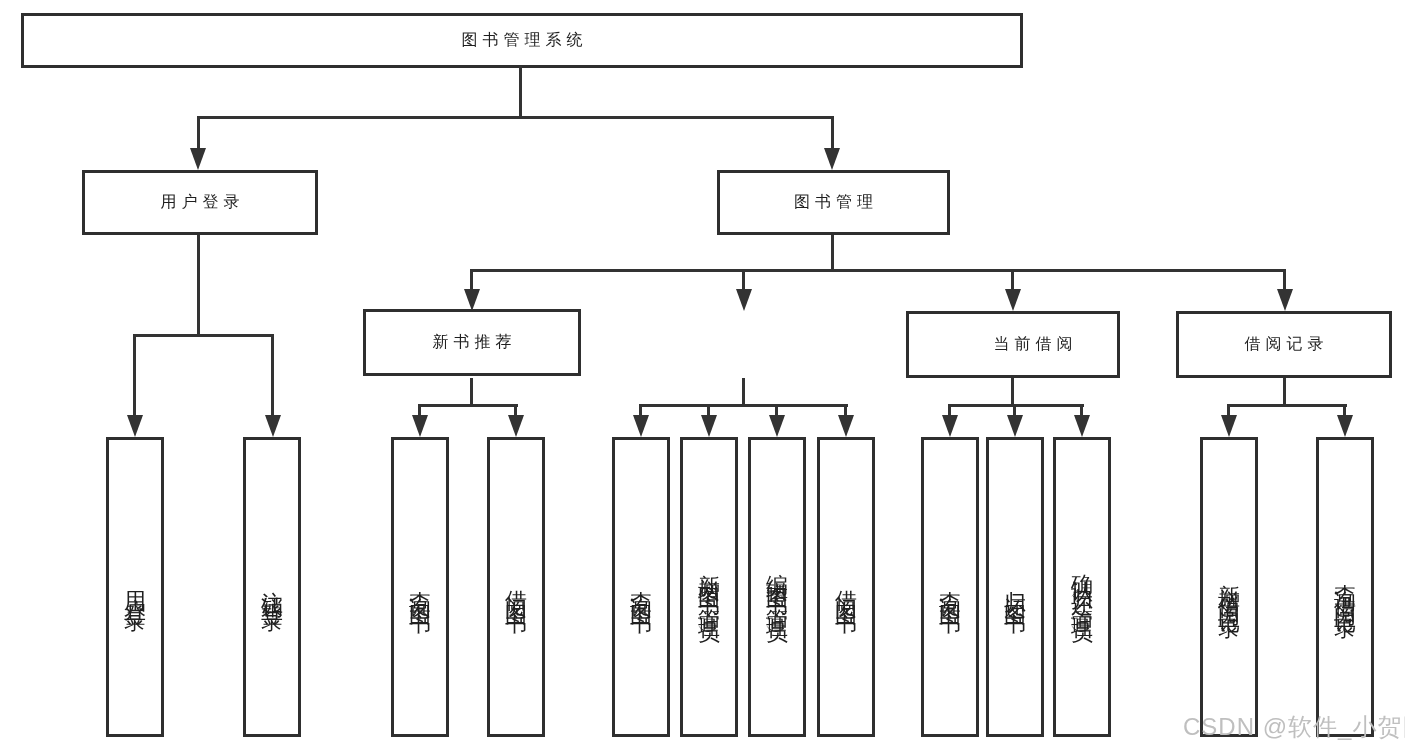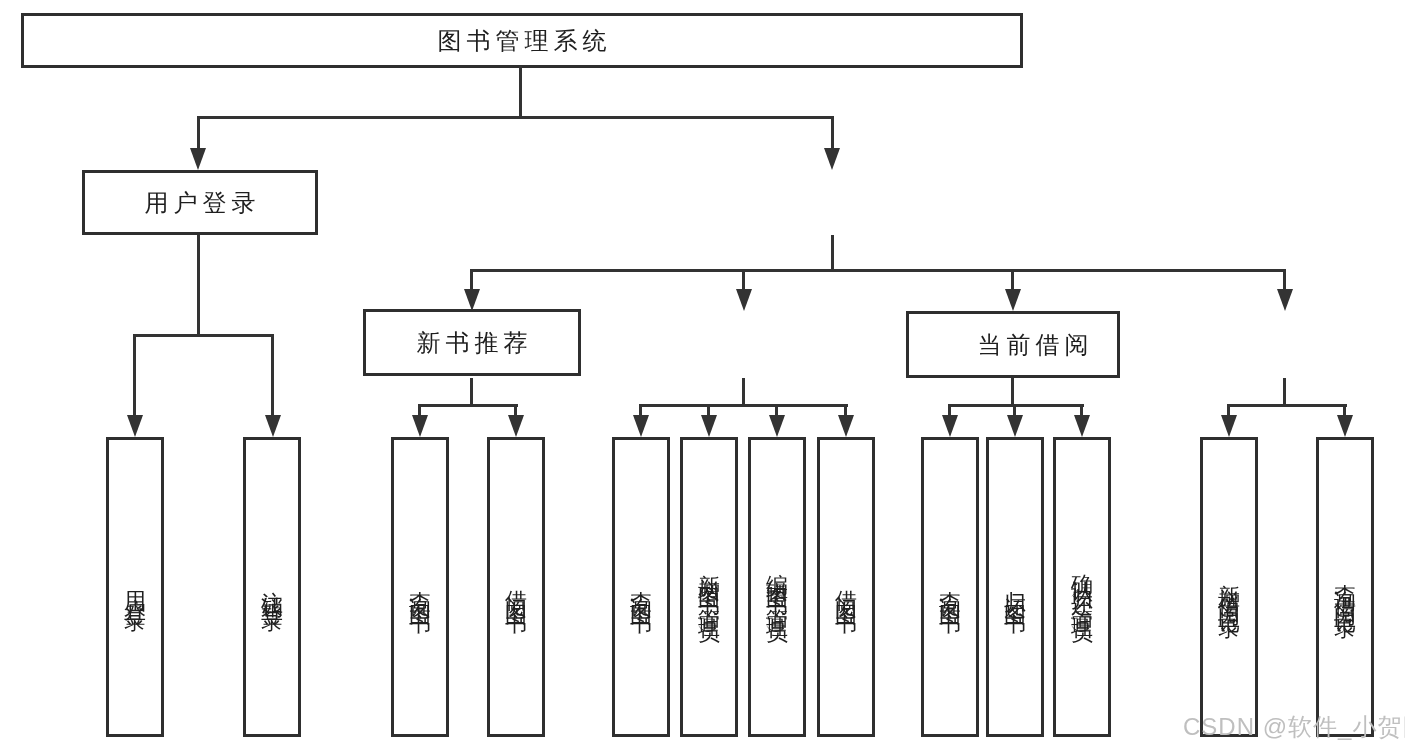--- a/index.html
+++ b/index.html
@@ -5,21 +5,21 @@
   html,body{margin:0;padding:0;background:#ffffff;}
   .canvas{
     position:relative;width:1405px;height:747px;background:#ffffff;
     font-family:"Liberation Sans","DejaVu Sans",sans-serif;overflow:hidden;
   }
   .box{
     position:absolute;box-sizing:border-box;border:3px solid #2f2f2f;background:#ffffff;
     display:flex;align-items:center;justify-content:center;
   }
   .box .lbl{
-    font-size:24px;letter-spacing:5px;color:#1f1f1f;white-space:nowrap;text-indent:5px;
+    font-size:16px;letter-spacing:5px;color:#1f1f1f;white-space:nowrap;text-indent:5px;
   }
   .leaf .vtext{
     writing-mode:vertical-rl;text-orientation:mixed;
     font-size:22px;letter-spacing:7px;color:#1f1f1f;line-height:1;white-space:nowrap;
   }
   .vl{position:absolute;width:3px;background:#333333;}
   .hl{position:absolute;height:3px;background:#333333;}
   .arw{
     position:absolute;width:0;height:0;
     border-left:8px solid transparent;border-right:8px solid transparent;
@@ -35,26 +35,32 @@
 
 <div class="canvas">
 
   <div class="box" style="left:21px;top:13px;width:1002px;height:55px;">
     <span class="lbl">图书管理系统</span>
   </div>
 
   <div class="box" style="left:82px;top:170px;width:236px;height:65px;">
     <span class="lbl">用户登录</span>
   </div>
+  <div class="box" style="left:717px;top:170px;width:233px;height:65px;">
+    <span class="lbl">图书管理</span>
+  </div>
 
   <div class="box" style="left:363px;top:309px;width:218px;height:67px;">
     <span class="lbl">新书推荐</span>
   </div>
   <div class="box" style="left:906px;top:311px;width:214px;height:67px;padding-left:40px;">
     <span class="lbl">当前借阅</span>
+  </div>
+  <div class="box" style="left:1176px;top:311px;width:216px;height:67px;">
+    <span class="lbl">借阅记录</span>
   </div>
 
   <div class="box leaf" style="left:106px;top:437px;width:58px;height:300px;">
     <span class="vtext">用户登录</span>
   </div>
   <div class="box leaf" style="left:243px;top:437px;width:58px;height:300px;">
     <span class="vtext">注销登录</span>
   </div>
 
   <div class="box leaf" style="left:391px;top:437px;width:58px;height:300px;">

